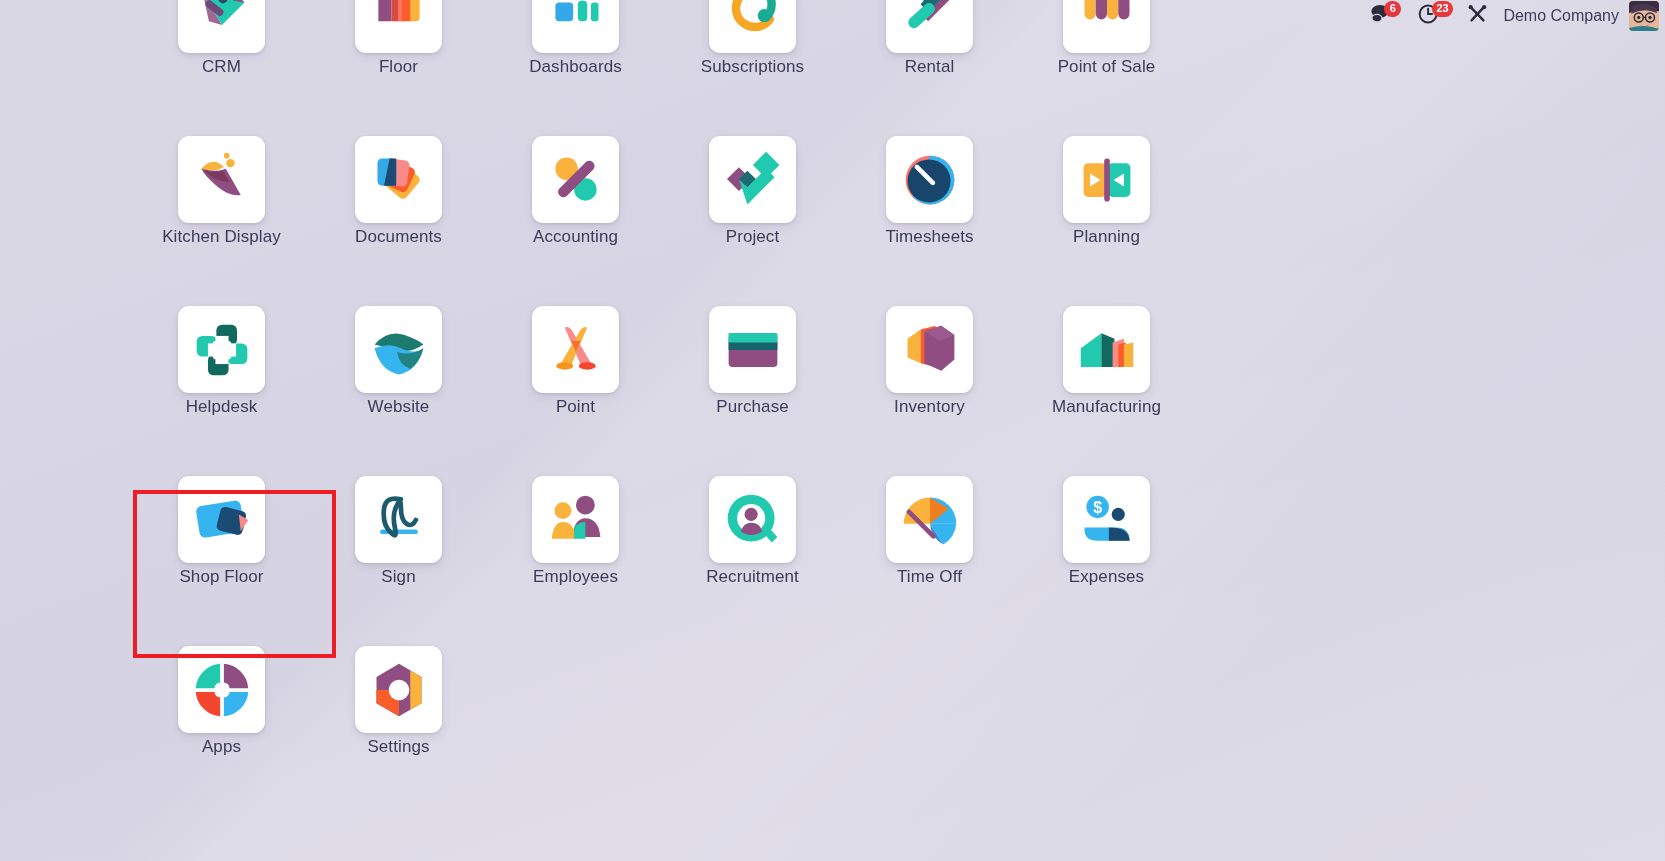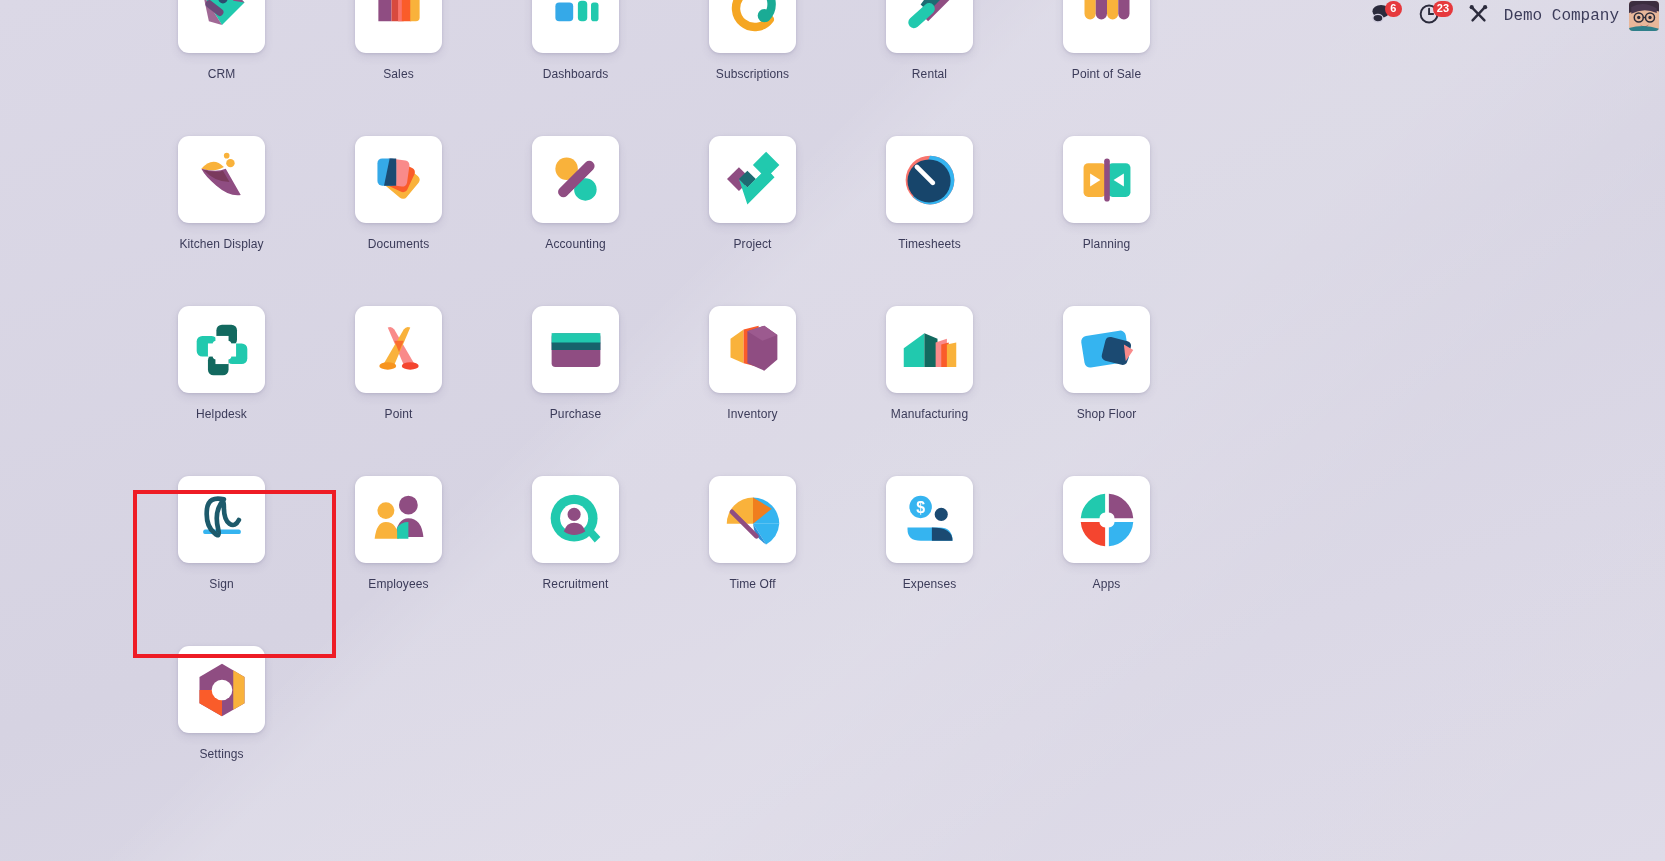--- a/index.html
+++ b/index.html
@@ -70,21 +70,20 @@
     text-align: center;
     font-family: "Liberation Sans", sans-serif;
   }
 
   #company-name {
     color: #3c3c5a;
     font-size: 16px;
     padding: 0 10px 0 8px;
     white-space: nowrap;
     cursor: pointer;
-    font-family: Liberation Mono, monospace;
   }
 
   #avatar {
     width: 30px;
     height: 30px;
     border-radius: 4px;
     overflow: hidden;
     cursor: pointer;
     flex: 0 0 auto;
   }
@@ -119,22 +118,22 @@
     box-shadow: 0 1px 3px rgba(70,60,110,0.16), 0 4px 10px rgba(70,60,110,0.10);
     display: flex;
     align-items: center;
     justify-content: center;
     overflow: hidden;
   }
 
   .app-icon svg { display: block; width: 60px; height: 60px; }
 
   .app-label {
-    margin-top: 14px;
-    font-size: 12px;
+    margin-top: 4px;
+    font-size: 17px;
     color: #3b3b59;
     text-align: left;
     white-space: nowrap;
     letter-spacing: 0.1px;
   }
 
   
   #highlight-box {
     position: absolute;
     left: 133px;
@@ -223,21 +222,21 @@
     <div class="app-cell">
       <div class="app-icon">
         <svg viewBox="0 0 64 64">
           <rect x="10" y="12" width="14" height="32" fill="#8f4d82"></rect>
           <rect x="24" y="10" width="11" height="34" fill="#d84a3e"></rect>
           <rect x="31" y="12" width="6" height="32" fill="#f9736a"></rect>
           <rect x="35" y="10" width="10" height="34" fill="#fa5c2a"></rect>
           <path d="M44 10 h10 v30 a4 4 0 0 1 -4 4 h-6 Z" fill="#f9b23b"></path>
         </svg>
       </div>
-      <div class="app-label">Sales</div>
+      <div class="app-label">Floor</div>
     </div>
 
     <div class="app-cell">
       <div class="app-icon">
         <svg viewBox="0 0 64 64">
           <rect x="10" y="8" width="22" height="9" rx="4" fill="#8f4d82"></rect>
           <rect x="38" y="8" width="17" height="10" rx="4" fill="#f4452f"></rect>
           <rect x="10" y="24" width="19" height="20" rx="4" fill="#35a9e8"></rect>
           <rect x="34" y="22" width="10" height="22" rx="4" fill="#21c9ae"></rect>
           <rect x="48" y="24" width="8" height="20" rx="3" fill="#21c9ae"></rect>
@@ -365,20 +364,31 @@
           <rect x="37" y="25" width="22" height="22" rx="6" fill="#21c9ae"></rect>
           <rect x="17" y="37" width="22" height="22" rx="6" fill="#12695f"></rect>
           <rect x="22" y="22" width="20" height="20" rx="4" fill="#ffffff"></rect>
           <rect x="17" y="25" width="30" height="14" fill="#ffffff"></rect>
           <rect x="25" y="17" width="14" height="30" fill="#ffffff"></rect>
         </svg>
       </div>
       <div class="app-label">Helpdesk</div>
     </div>
 
+    <div class="app-cell">
+      <div class="app-icon">
+        <svg viewBox="0 0 64 64">
+          <circle cx="32" cy="32" r="27" fill="#ffffff"></circle>
+          <path d="M6 26 Q20 10 38 16 Q52 21 58 26 Q44 36 28 32 Q14 28 6 26 Z" fill="#1d7a6f"></path>
+          <path d="M6 30 Q22 24 34 30 Q48 37 58 30 Q52 54 32 58 Q12 54 6 30 Z" fill="#35b4f0"></path>
+          <path d="M30 34 Q44 39 58 30 Q55 44 44 52 Q32 48 30 34 Z" fill="#1d7a6f" opacity="0.85"></path>
+        </svg>
+      </div>
+      <div class="app-label">Website</div>
+    </div>
 
 
     <div class="app-cell">
       <div class="app-icon">
         <svg viewBox="0 0 64 64">
           <path d="M20 8 Q24 6 27 10 L48 46 Q44 52 38 50 Z" fill="#f98a8a"></path>
           <path d="M44 8 Q40 6 37 10 L16 46 Q20 52 26 50 Z" fill="#f9b23b"></path>
           <path d="M27 22 L37 22 L32 34 Z" fill="#fa5c2a" opacity="0.8"></path>
           <ellipse cx="20" cy="49" rx="9" ry="4" fill="#f7941e"></ellipse>
           <ellipse cx="44" cy="49" rx="9" ry="4" fill="#f4452f"></ellipse>

